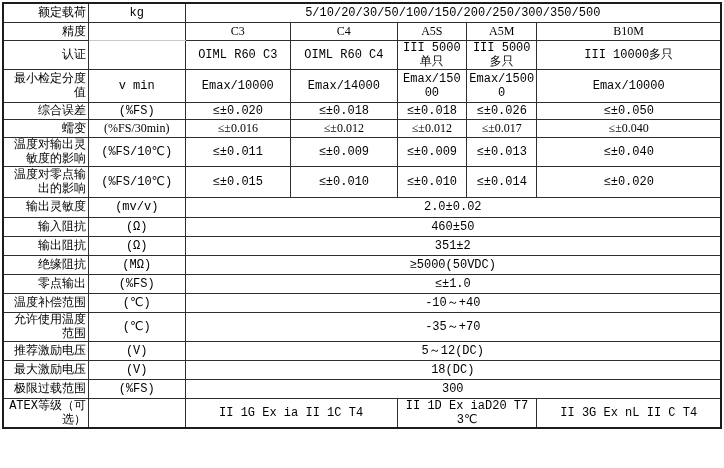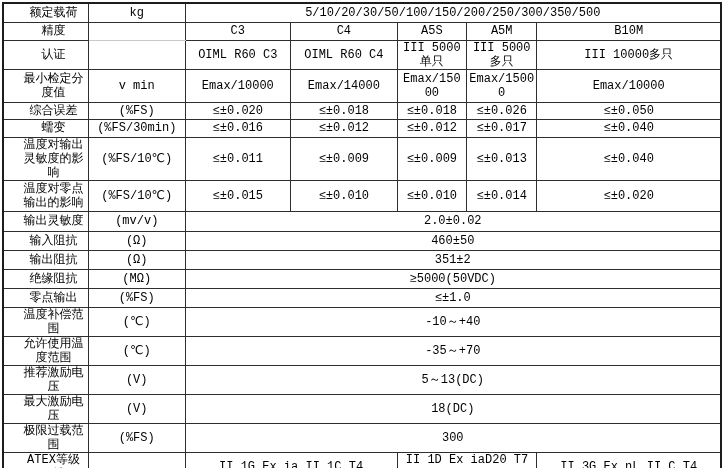--- a/index.html
+++ b/index.html
@@ -26,28 +26,28 @@
   table.spec td {
     border: 1px solid #2e2e2e;
     padding: 0 2px;
     line-height: 14px;
     text-align: center;
     vertical-align: middle;
     overflow: hidden;
     word-break: break-all;
   }
   table.spec td.lbl {
-    text-align: center;
-    padding-left: 17px;
+    text-align: right;
+    padding-left: 5px;
   }
   table.spec td.lt-b {
     border-bottom-color: #c9c9c9;
   }
   table.spec tr.h19 { height: 19px; }
-  table.spec tr.h18 { height: 18px; }
+  table.spec tr.h18 { height: 18px; font-family: Liberation Serif, serif; }
   table.spec tr.h17 { height: 17px; }
   table.spec tr.h20 { height: 20px; }
   table.spec tr.h23 { height: 23px; line-height: 11px; }
   table.spec tr.h28 { height: 28px; margin-left: 38px; }
   table.spec tr.h29 { height: 29px; }
   table.spec tr.h31 { height: 31px; }
   table.spec tr.h32 { height: 32px; }
   table.spec tr.h33 { height: 33px; margin-top: 22px; }
 </style>
 </head>
@@ -173,21 +173,21 @@
     <td colspan="5">-10～+40</td>
   </tr>
   <tr class="h28">
     <td class="lbl">允许使用温度范围</td>
     <td>(℃)</td>
     <td colspan="5">-35～+70</td>
   </tr>
   <tr class="h19">
     <td class="lbl">推荐激励电压</td>
     <td>(V)</td>
-    <td colspan="5">5～13(DC)</td>
+    <td colspan="5">5～12(DC)</td>
   </tr>
   <tr class="h19">
     <td class="lbl">最大激励电压</td>
     <td>(V)</td>
     <td colspan="5">18(DC)</td>
   </tr>
   <tr class="h19">
     <td class="lbl">极限过载范围</td>
     <td>(%FS)</td>
     <td colspan="5">300</td>

